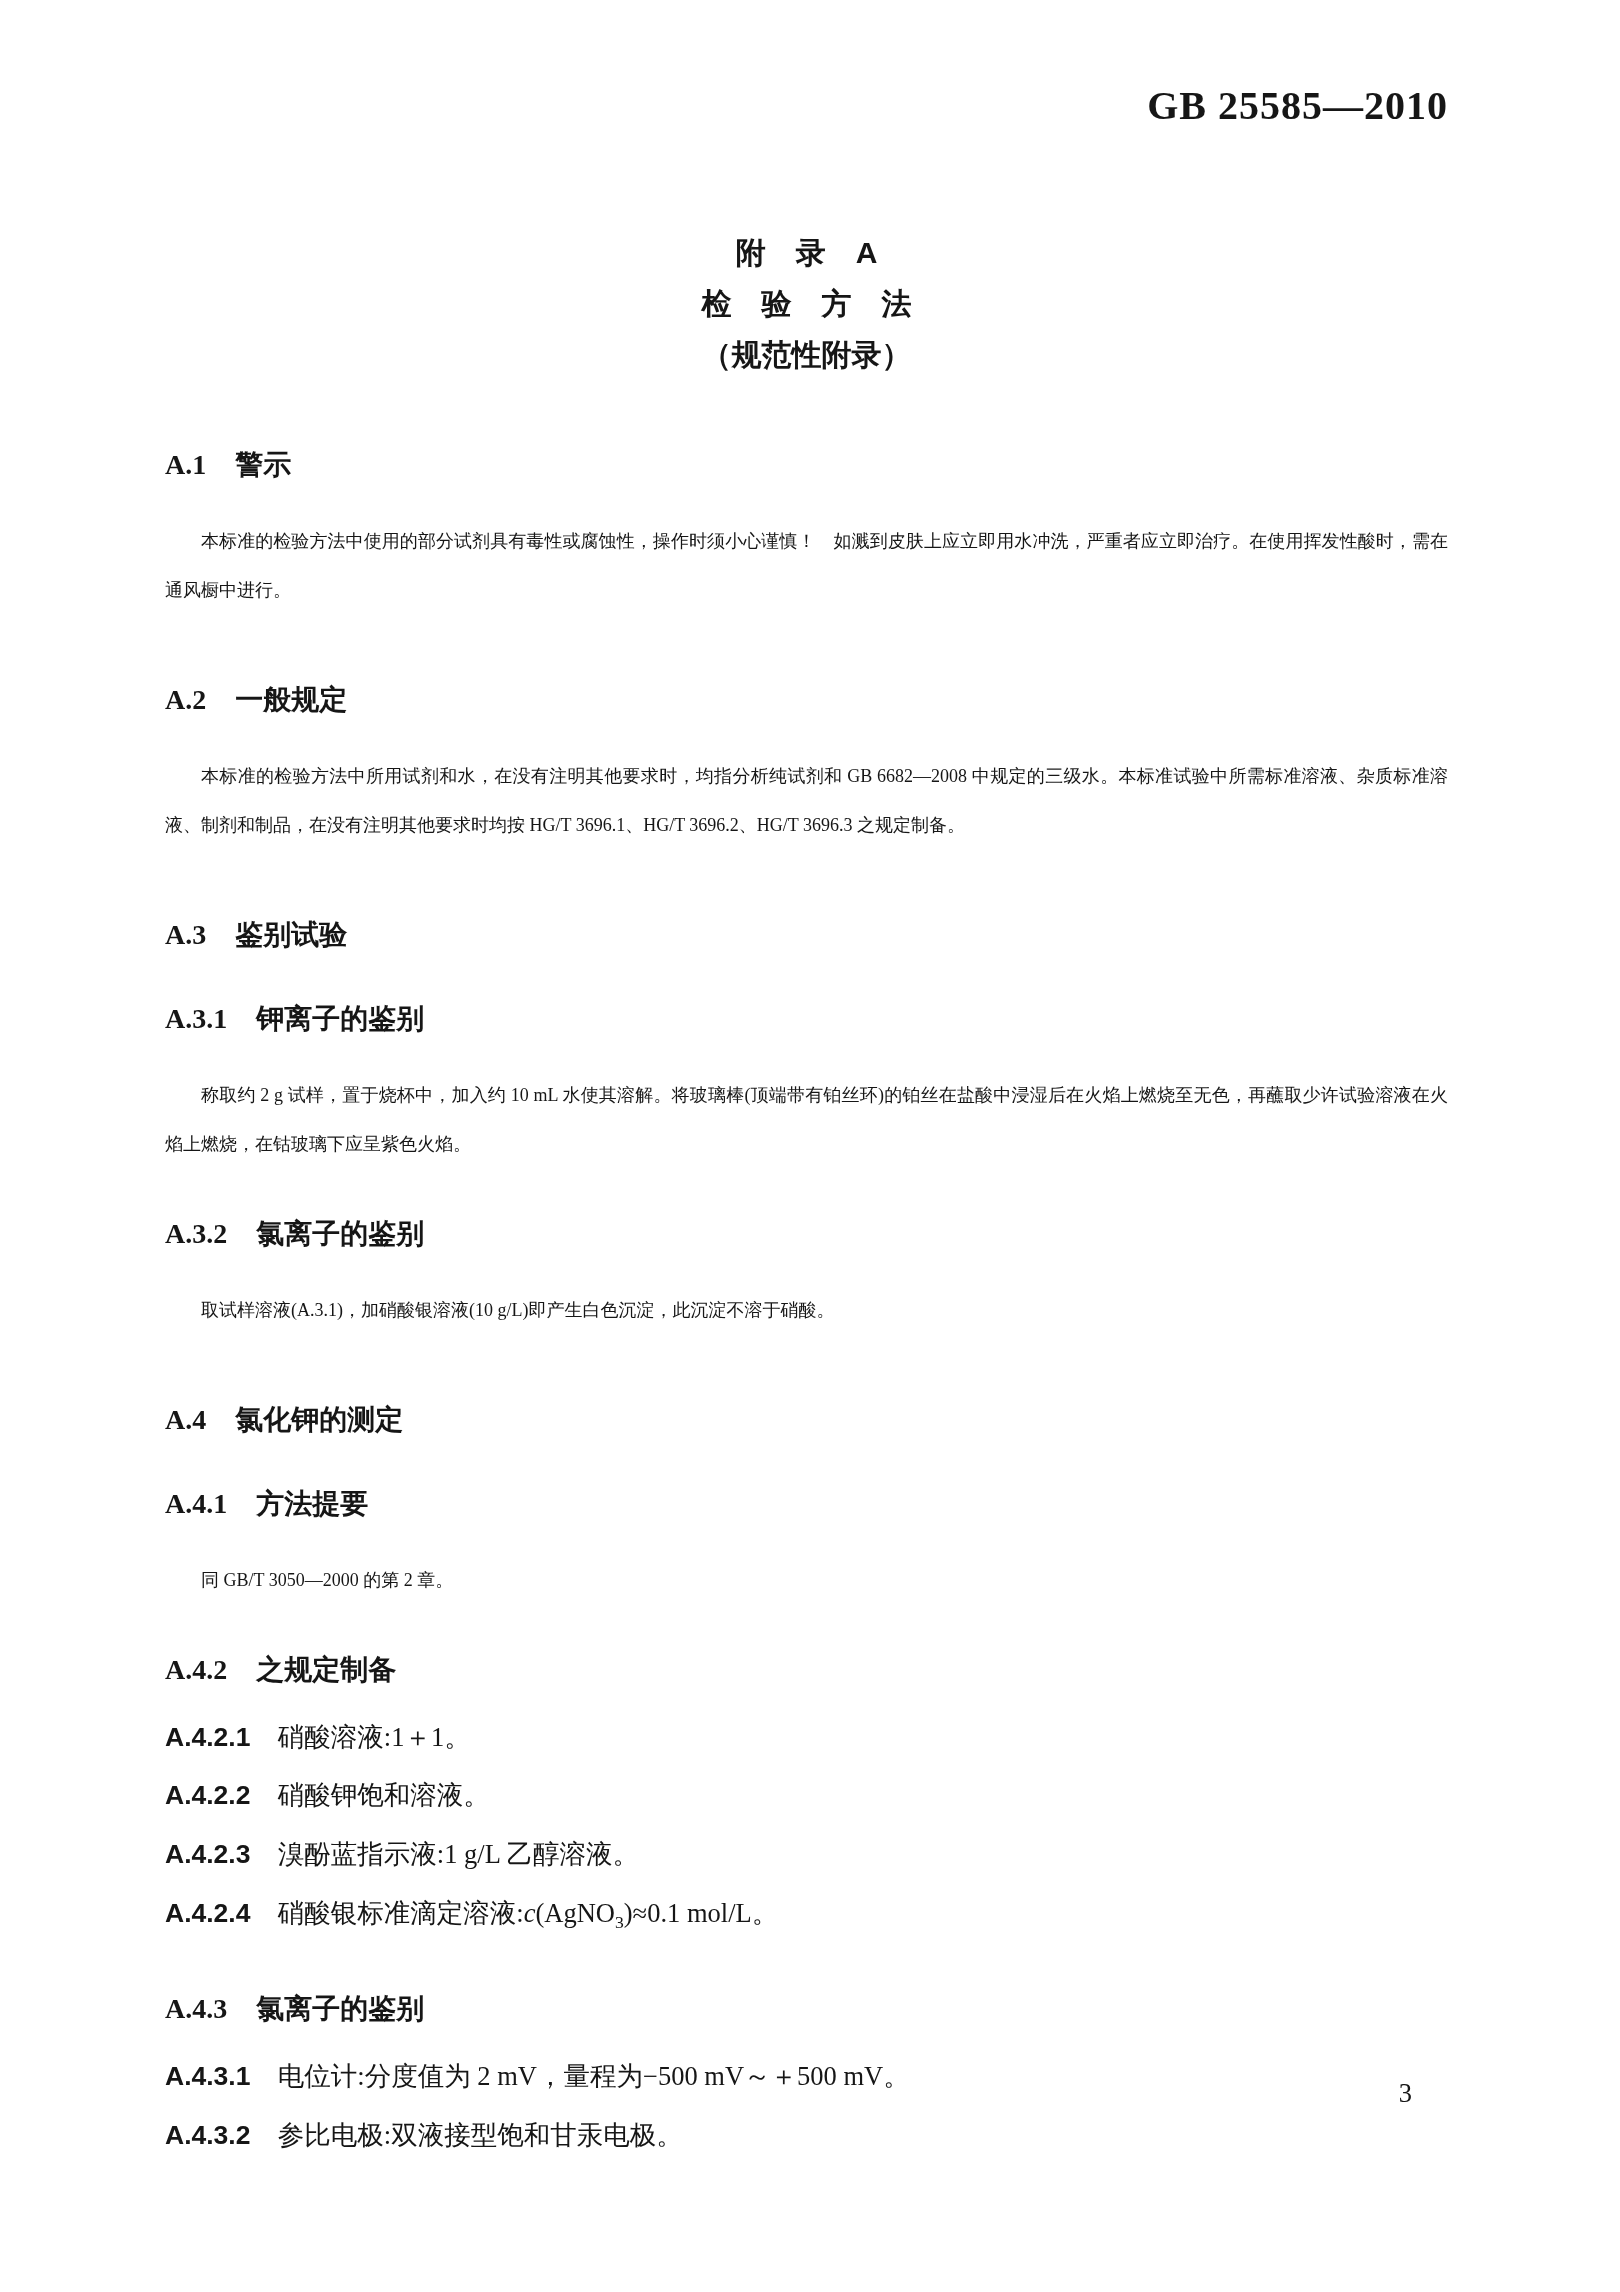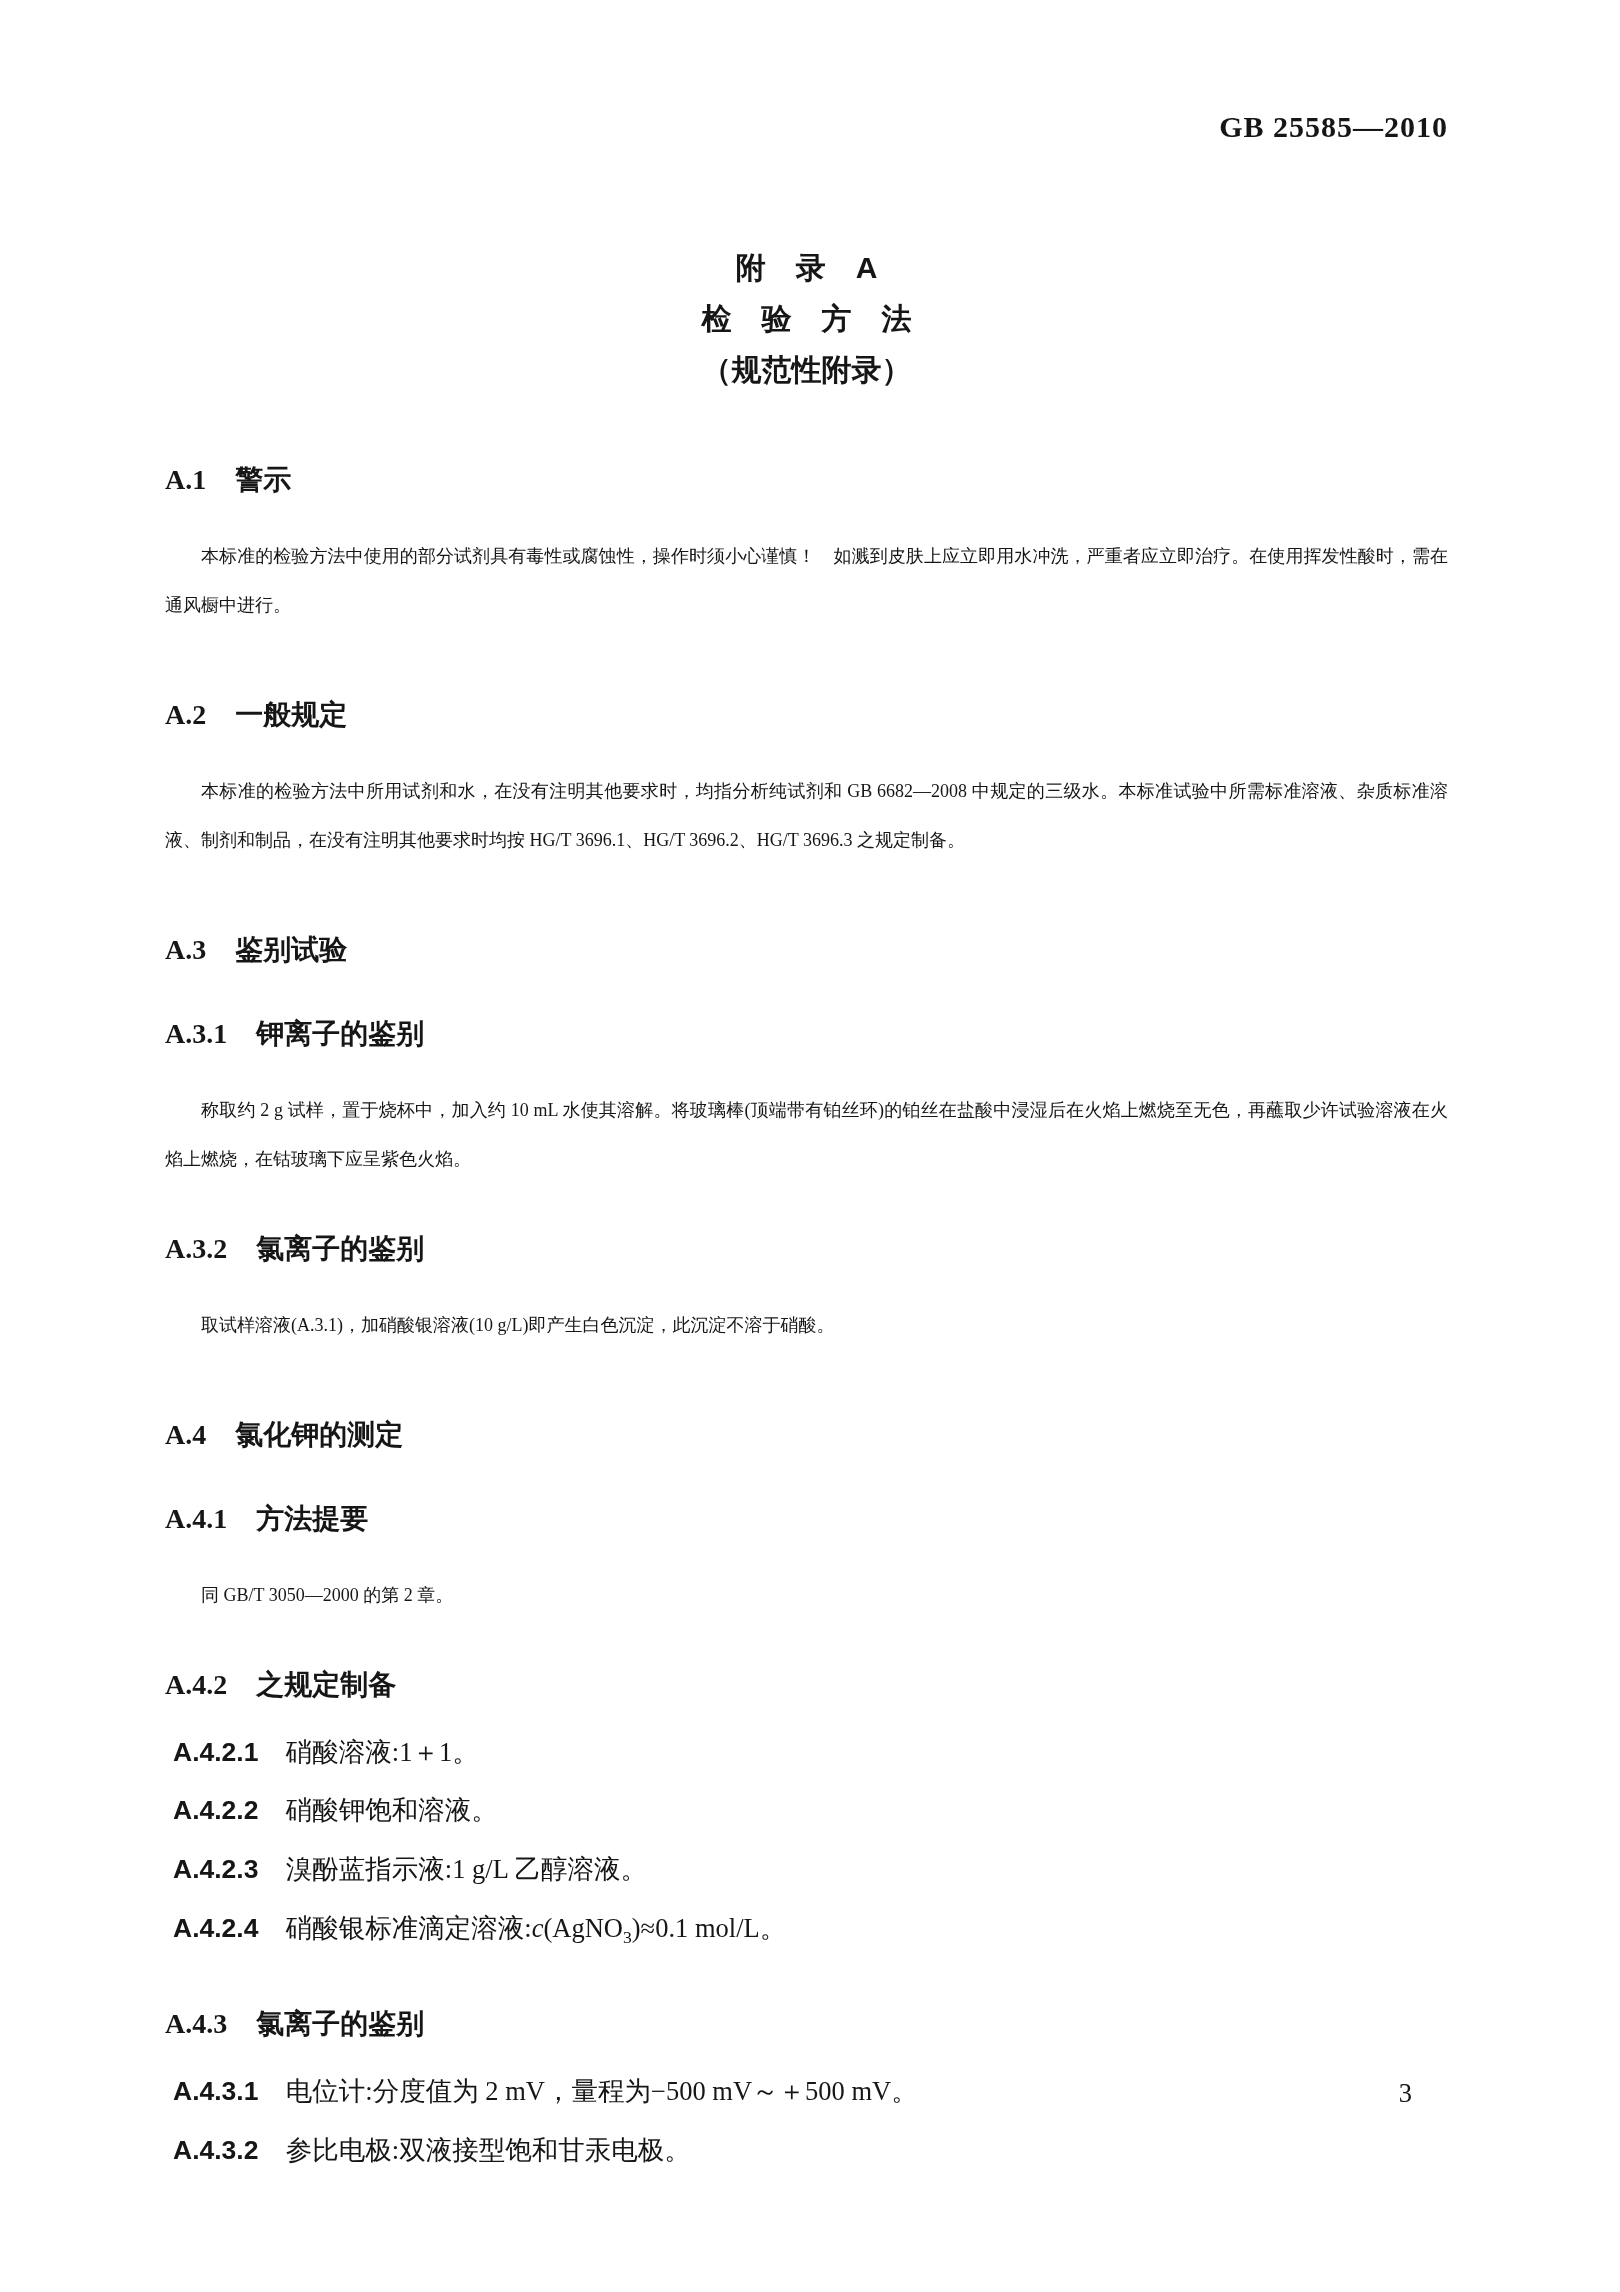--- a/index.html
+++ b/index.html
@@ -15,25 +15,25 @@
     margin: 0 auto;
     background: var(--paper, #ffffff);
     color: var(--ink, #161616);
     font-family: "Liberation Serif", "DejaVu Serif", serif;
     overflow: hidden;
   }
   .content {
     padding: 0 172px 0 165px;
   }
   .doc-header {
-    padding-top: 110px;
+    padding-top: 82px;
     text-align: right;
     font-family: "Liberation Serif", "DejaVu Serif", serif;
     font-weight: 700;
-    font-size: 30px;
+    font-size: 40px;
     letter-spacing: 1px;
   }
   .title-block {
     margin-top: 98px;
     text-align: center;
   }
   .title-line {
     font-size: 30px;
     font-weight: 700;
     line-height: 51px;
@@ -71,21 +71,21 @@
     margin-right: 27.4px;
   }
   .clause .ctext i {
     font-style: italic;
     font-family: "Liberation Serif", "DejaVu Serif", serif;
   }
   .clause .ctext sub {
     font-size: 17.6px;
     vertical-align: -5.9px;
   }
-  .clause-group { margin-top: 25.5px; margin-left: 8px; }
+  .clause-group { margin-top: 25.5px; }
   .page-number {
     position: absolute;
     top: 2078px;
     right: 208px;
     font-size: 26.5px;
     font-family: "Liberation Serif", "DejaVu Serif", serif;
   }
 </style>
 </head>
 <body>

